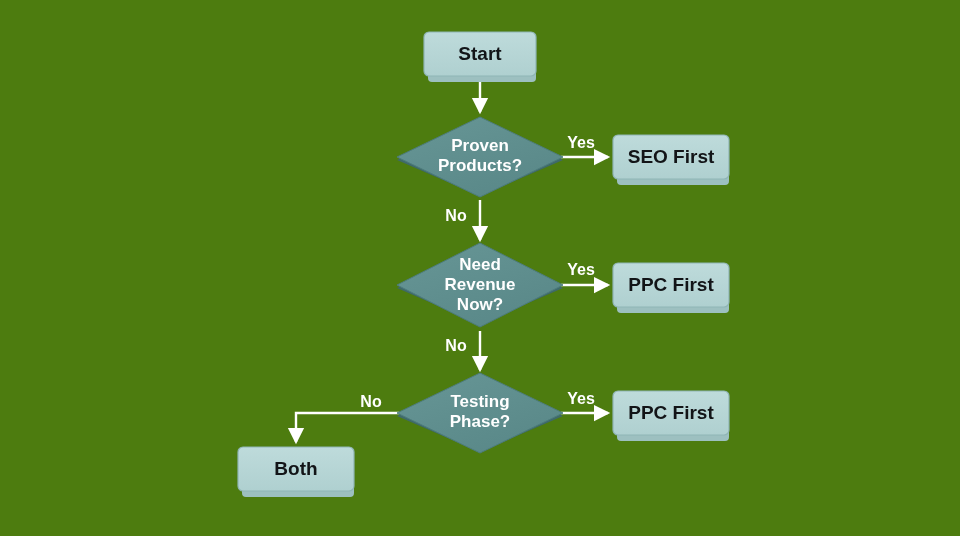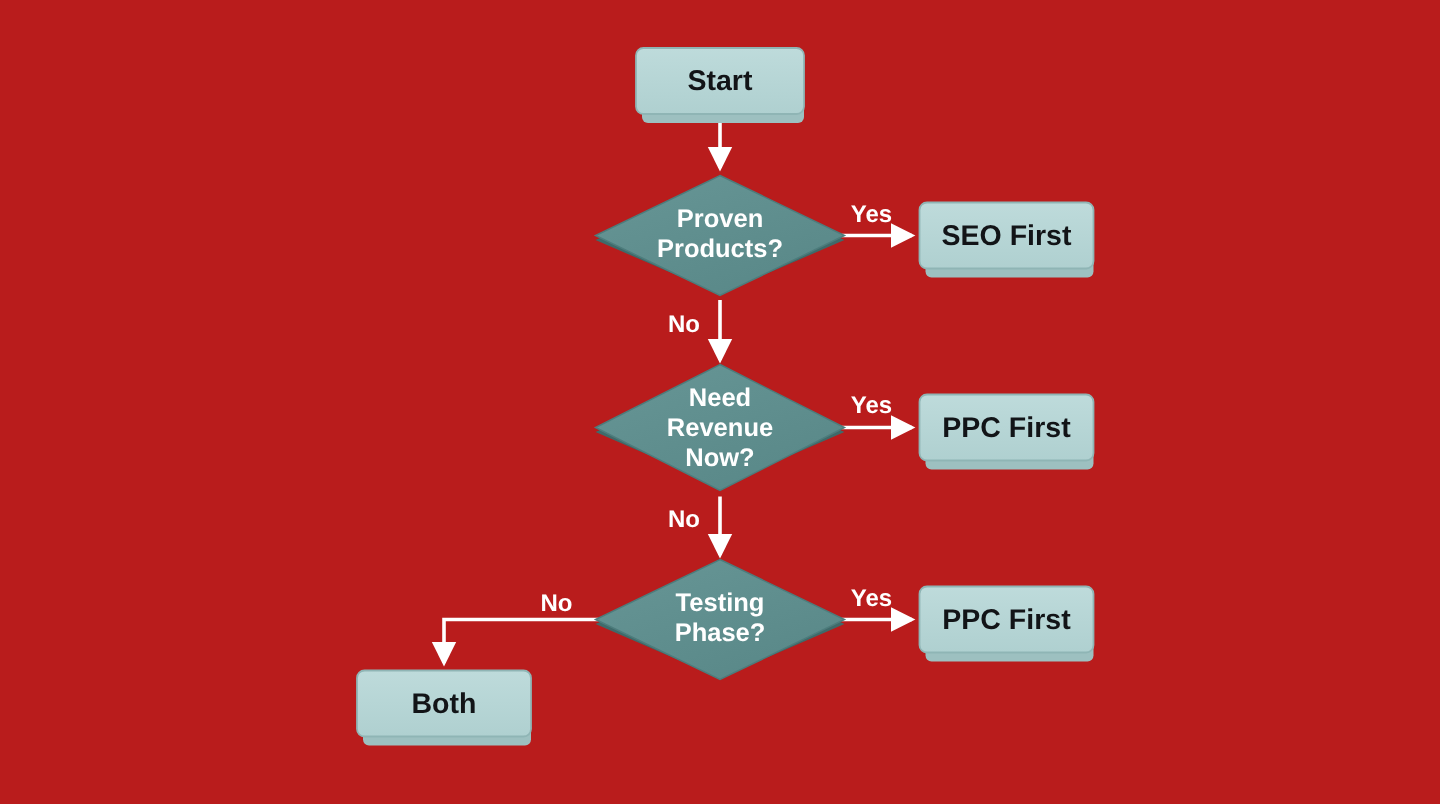--- a/index.html
+++ b/index.html
@@ -5,21 +5,21 @@
 <style>
   html, body {
     margin: 0;
     padding: 0;
     background: #23262c;
   }
   #canvas {
     position: relative;
     width: 960px;
     height: 536px;
-    background: #b91c1c;
+    background: #4d7c0f;
     overflow: hidden;
     font-family: "Liberation Sans", sans-serif;
   }
   #flow-svg {
     position: absolute;
     left: 0;
     top: 0;
     width: 960px;
     height: 536px;
   }

